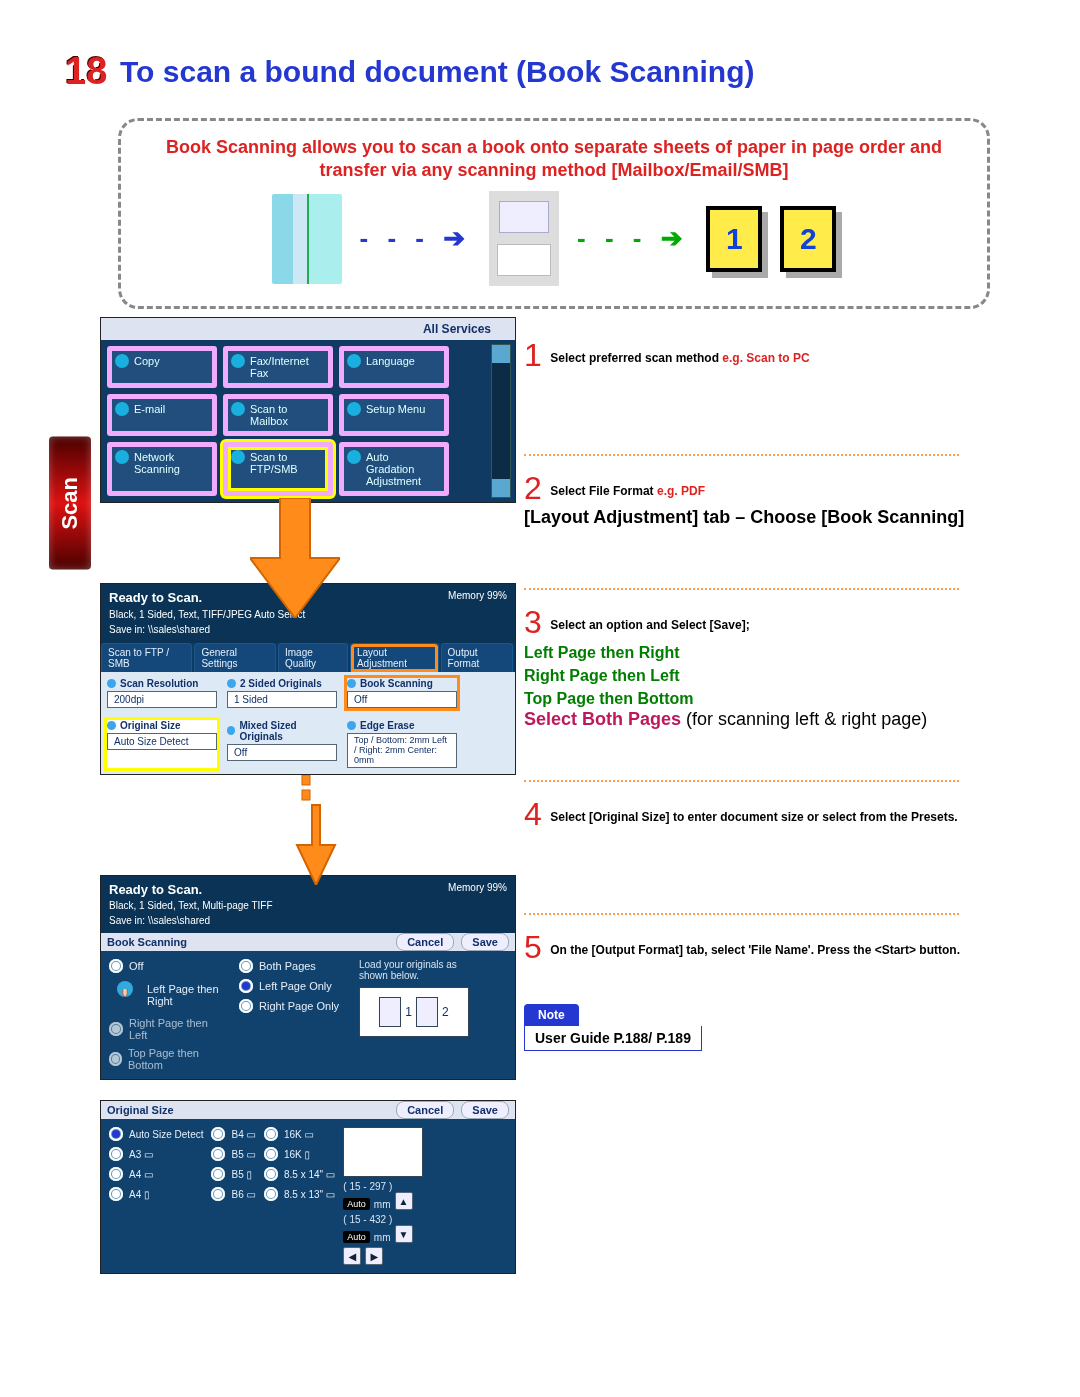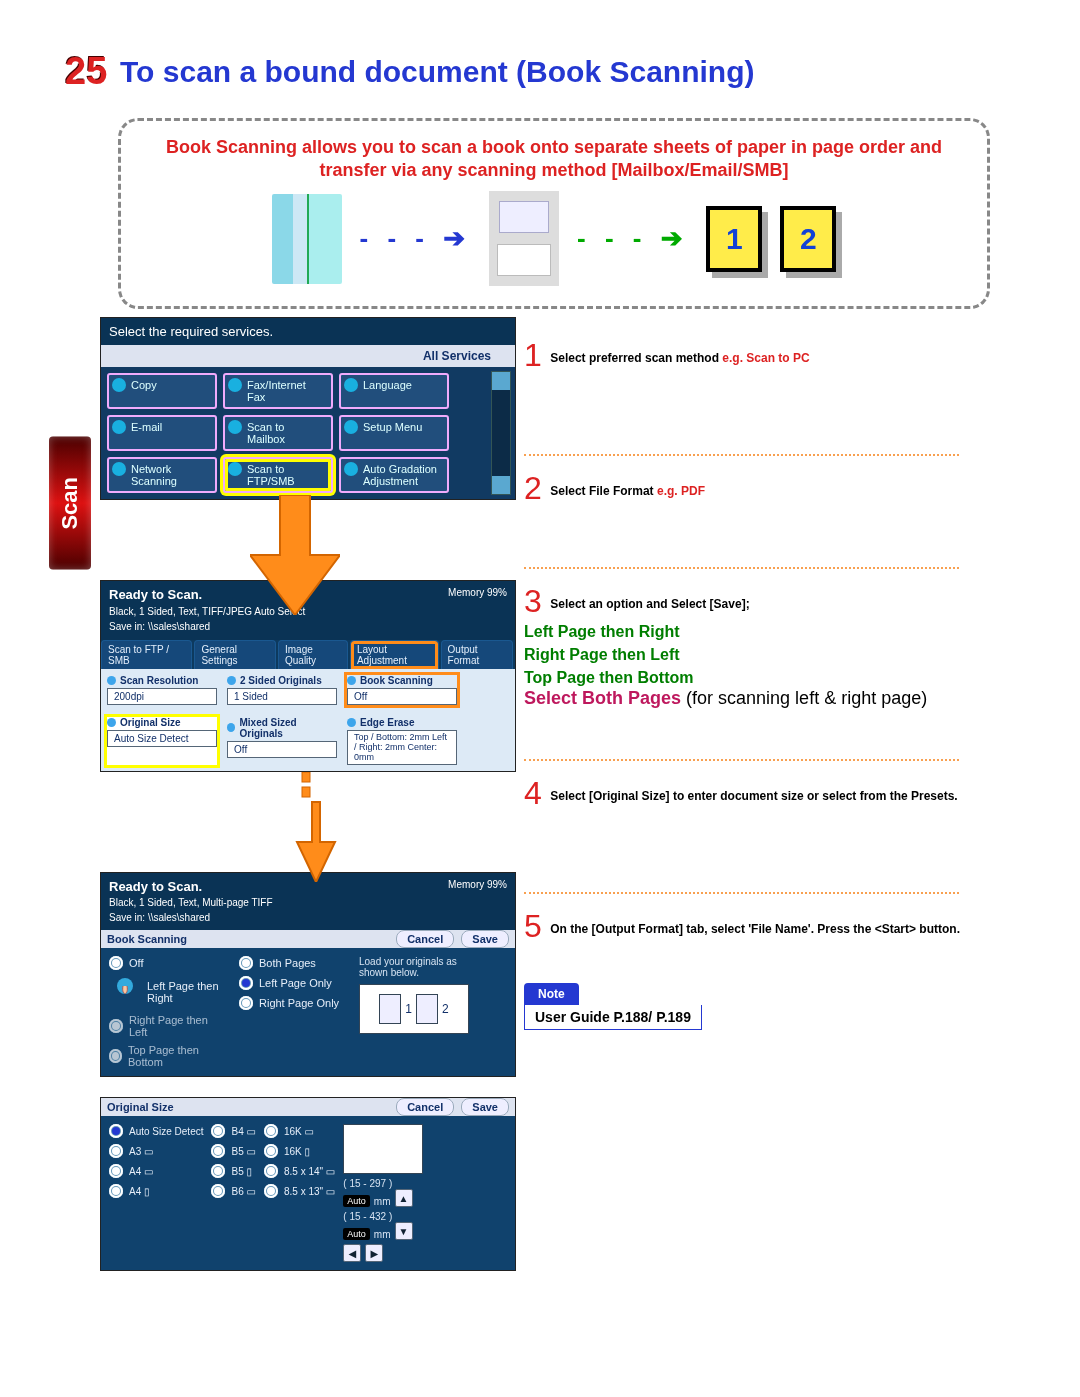--- a/index.html
+++ b/index.html
@@ -24,21 +24,21 @@
   .side-tab { width: 60px; display:flex; align-items:center; justify-content:center; }
   .side-tab-inner { writing-mode: vertical-rl; transform: rotate(180deg); background: linear-gradient(180deg, #4a0000, #d11, #4a0000); color: #fff; font-weight: bold; font-size: 22px; padding: 40px 8px; border-radius: 4px; margin-top: 120px; box-shadow: inset 0 0 8px rgba(255,255,255,.3); }
 
   .shots-col { width: 416px; margin-right: 8px; }
   .steps-col { width: 455px; position: relative; padding-top: 20px; }
 
   .screenshot { background: #072f4e; border:1px solid #222; margin-bottom: 80px; color: #fff; font-size: 12px; }
   .screenshot .tbar { background: #0a3355; padding: 6px 8px; font-size: 13px; }
   .serv-bar { background: #dde3f0; color: #123069; font-weight: bold; padding: 4px 24px; font-size: 12px; text-align: right; }
   .serv-grid { display: flex; flex-wrap: wrap; padding: 6px; gap: 6px; background: #113a62; position: relative; }
-  .serv-btn { background: #214e7c; border: 2px solid #f0abfc; padding: 4px 6px 4px 22px; border-radius: 3px; width: 110px; font-size: 11px; position: relative; color:#dff; }
+  .serv-btn { background: #214e7c; border: 5px solid #f0abfc; padding: 4px 6px 4px 22px; border-radius: 3px; width: 110px; font-size: 11px; position: relative; color:#dff; }
   .serv-btn .ic { position:absolute; left:3px; top:3px; width:14px; height:14px; background:#19b0e0; border-radius:50%; }
   .serv-hl { box-shadow: 0 0 0 3px #ff0 inset, 0 0 0 3px #ff0; }
   .scroll-col { width:20px; background:#0c2b47; position:absolute; right:4px; top:4px; bottom:4px; border:1px solid #355; }
   .scroll-col::before, .scroll-col::after { content:""; display:block; width:100%; height:18px; background:#5aa8d0; }
   .scroll-col::after{ position:absolute; bottom:0; }
 
   .shot2 { margin-bottom: 100px; }
   .shot2 .tbar { line-height: 1.2; }
   .tabs { display:flex; background:#0d3a5f; }
   .tabs .tab { background:#15487a; border:1px solid #1a5890; border-bottom:none; padding:3px 6px; font-size:10px; color:#e3eefb; margin-right:2px; border-radius:4px 4px 0 0; }
@@ -89,21 +89,21 @@
   .note-box { margin-top: 12px; }
   .note-tab { display:inline-block; background: #2438d1; color: #fff; font-weight: bold; padding: 4px 14px; border-radius: 4px 4px 0 0; font-size: 12px; }
   .note-body { display:inline-block; border: 1px solid #2438d1; padding: 4px 10px; font-size: 14px; font-weight: bold; color: #000; background:#fff; border-top: none; }
   .note-wrap { display:inline-block; }
 
 </style>
 </head>
 <body>
 
 <div class="page">
-  <div class="page-number">25</div>
+  <div class="page-number">18</div>
   <div class="page-title">To scan a bound document (Book Scanning)</div>
 
   <div class="intro-box">
     <div class="intro-text">Book Scanning allows you to scan a book onto separate sheets of paper in page order and transfer via any scanning method [Mailbox/Email/SMB]</div>
     <div class="intro-icons">
       <div class="book-icon"></div>
       <div class="arrow-dash arrow-blue">- - - ➔</div>
       <div class="printer"></div>
       <div class="arrow-dash arrow-green">- - - ➔</div>
       <div class="page-chip">1</div>
@@ -112,21 +112,20 @@
   </div>
 
   <div class="content-row">
     <div class="side-tab">
       <div class="side-tab-inner">Scan</div>
     </div>
 
     <div class="shots-col">
 
       <div class="screenshot">
-        <div class="tbar">Select the required services.</div>
         <div class="serv-bar">All Services</div>
         <div class="serv-grid">
           <div class="serv-btn"><span class="ic"></span><span>Copy</span></div>
           <div class="serv-btn"><span class="ic"></span><span>Fax/Internet Fax</span></div>
           <div class="serv-btn"><span class="ic"></span><span>Language</span></div>
           <div class="serv-btn"><span class="ic"></span><span>E-mail</span></div>
           <div class="serv-btn"><span class="ic"></span><span>Scan to Mailbox</span></div>
           <div class="serv-btn"><span class="ic"></span><span>Setup Menu</span></div>
           <div class="serv-btn"><span class="ic"></span><span>Network Scanning</span></div>
           <div class="serv-btn serv-hl"><span class="ic"></span><span>Scan to FTP/SMB</span></div>
@@ -356,20 +355,21 @@
     <div class="steps-col">
       <div class="step">
         <span class="snum">1</span>
         <span class="stxt"><span>Select preferred scan method </span><span class="eg">e.g. Scan to PC</span></span>
       </div>
       <div class="sep" style="margin-top:80px;"></div>
 
       <div class="step">
         <span class="snum">2</span>
         <span class="stxt"><span>Select File Format </span><span class="eg">e.g. PDF</span></span><br>
+        <span class="sub">[Layout Adjustment] tab – Choose [Book Scanning]</span>
       </div>
       <div class="sep" style="margin-top:60px;"></div>
 
       <div class="step">
         <span class="snum">3</span>
         <span class="stxt">Select an option and Select [Save];</span>
         <div class="grn">Left Page then Right</div>
         <div class="grn">Right Page then Left</div>
         <div class="grn">Top Page then Bottom</div>
         <div><span class="nrm">Select Both Pages</span><span style="font-size:18px;">  (for scanning left &amp; right page)</span></div>

